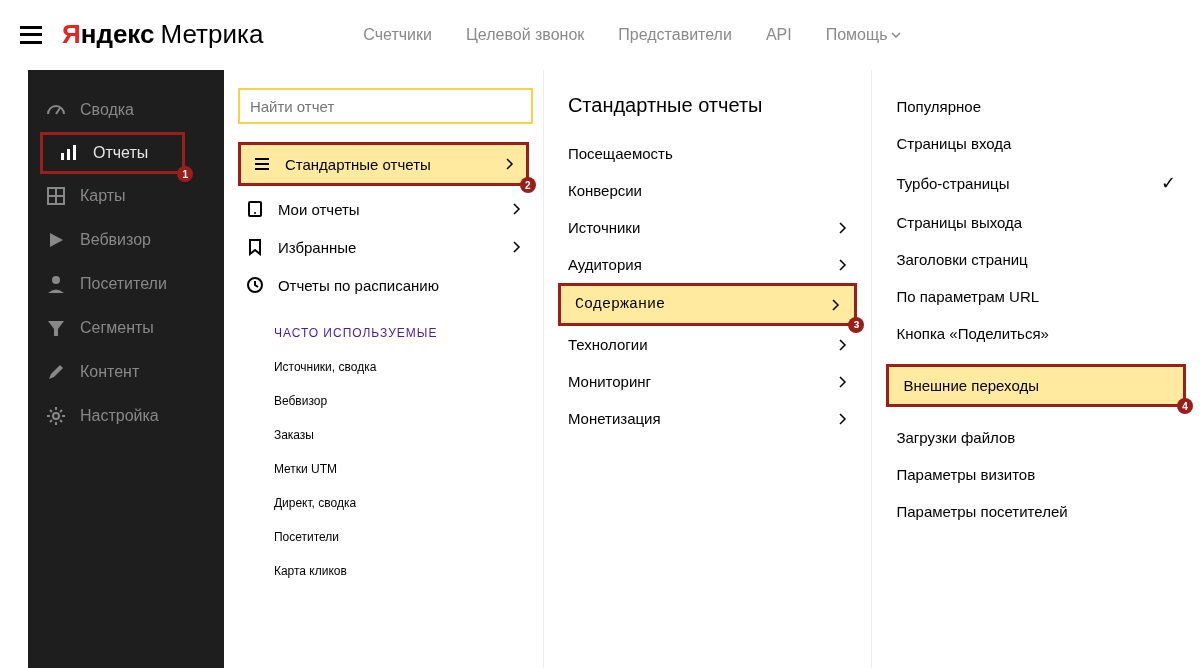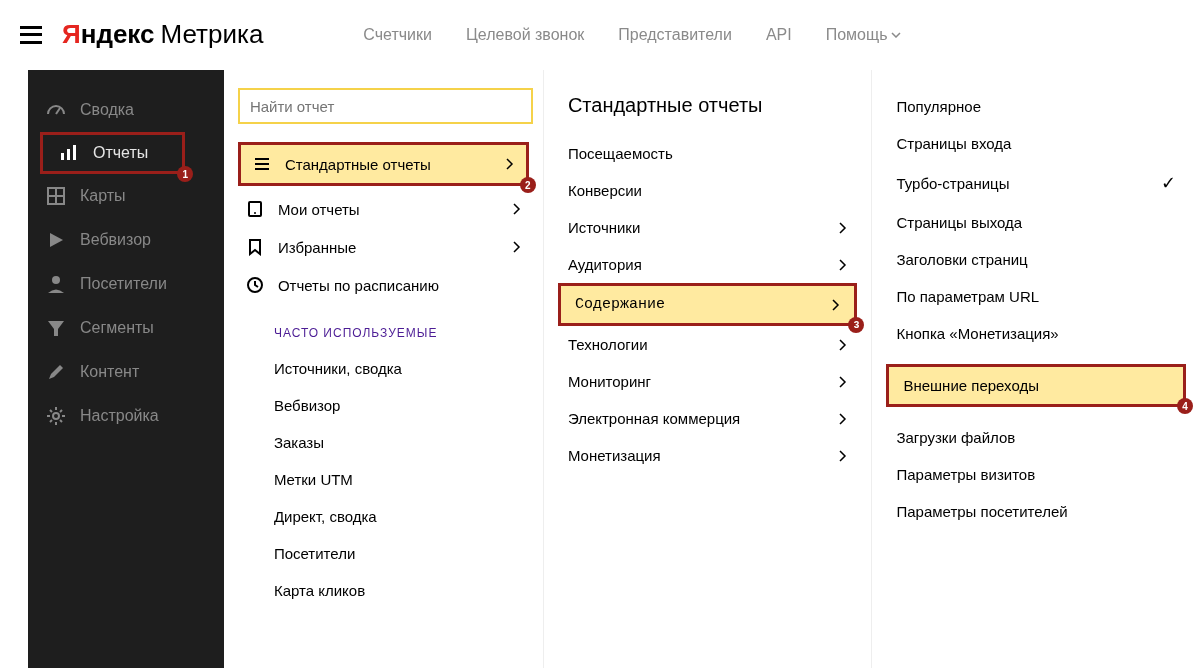--- a/index.html
+++ b/index.html
@@ -24,21 +24,21 @@
 .badge { position:absolute; width:16px; height:16px; background:#9a1f1a; color:#fff; font-size:10px; border-radius:50%; display:flex; align-items:center; justify-content:center; font-weight:bold; }
 .col { padding:18px 10px 0 10px; }
 .col1 { width:325px; }
 .col2 { width:335px; border-left:1px solid #eee; }
 .col3 { width:335px; border-left:1px solid #eee; }
 .search { width:295px; height:36px; border:2px solid #f5d24a; padding:0 10px; font-size:15px; color:#a16207; outline:none; margin-left:4px; margin-bottom:18px; }
 .menu-item { display:flex; align-items:center; padding:10px 12px; cursor:pointer; font-size:15px; position:relative; gap:14px; }
 .menu-item .chev { margin-left:auto; }
 .menu-icon { width:18px; display:flex; justify-content:center; }
 .section-header { color:#4c1d95; font-size:12px; letter-spacing:1px; padding:22px 12px 10px 40px; }
-.sub-item { padding:10px 12px 10px 40px; cursor:pointer; font-size:15px; }
+.sub-item { padding:10px 12px 10px 40px; cursor:pointer; font-size:12px; }
 .col-title { font-size:20px; padding:6px 14px 18px 14px; }
 .list-item { display:flex; align-items:center; padding:10px 14px; cursor:pointer; font-size:15px; position:relative; }
 .list-item .chev { margin-left:auto; }
 .check { margin-left:auto; font-size:18px; }
 .wrap1 { position:relative; display:inline-block; margin:0 0 0 12px; }
 .wrap1 .badge { right:-8px; bottom:-8px; }
 .wrap2 { position:relative; margin:0 4px 4px 4px; }
 .wrap2 .badge { right:-7px; bottom:-7px; }
 .wrap3 { position:relative; margin:0 4px;font-family:Liberation Mono, monospace; }
 .wrap3 .badge { right:-7px; bottom:-7px; }
@@ -264,28 +264,20 @@
       </div>
     <div class="list-item">
         <span>Мониторинг</span>
         <span class="chev">
           <svg width="8" height="12">
             <path d="M1 1 L6 6 L1 11" fill="none" stroke="#000" stroke-width="1.5"></path>
           </svg>
         </span>
       </div>
     <div class="list-item">
-        <span>Электронная коммерция</span>
-        <span class="chev">
-          <svg width="8" height="12">
-            <path d="M1 1 L6 6 L1 11" fill="none" stroke="#000" stroke-width="1.5"></path>
-          </svg>
-        </span>
-      </div>
-    <div class="list-item">
         <span>Монетизация</span>
         <span class="chev">
           <svg width="8" height="12">
             <path d="M1 1 L6 6 L1 11" fill="none" stroke="#000" stroke-width="1.5"></path>
           </svg>
         </span>
       </div>
   </div>
 
   <div class="col col3">
@@ -302,21 +294,21 @@
     <div class="list-item">
         <span>Страницы выхода</span>
       </div>
     <div class="list-item">
         <span>Заголовки страниц</span>
       </div>
     <div class="list-item">
         <span>По параметрам URL</span>
       </div>
     <div class="list-item">
-        <span>Кнопка «Монетизация»</span>
+        <span>Кнопка «Поделиться»</span>
       </div>
     <div class="wrap4">
       <div class="list-item hl-border hl-bg">
           <span>Внешние переходы</span>
         </div>
       <div class="badge">4</div>
     </div>
     <div class="list-item">
         <span>Загрузки файлов</span>
       </div>

